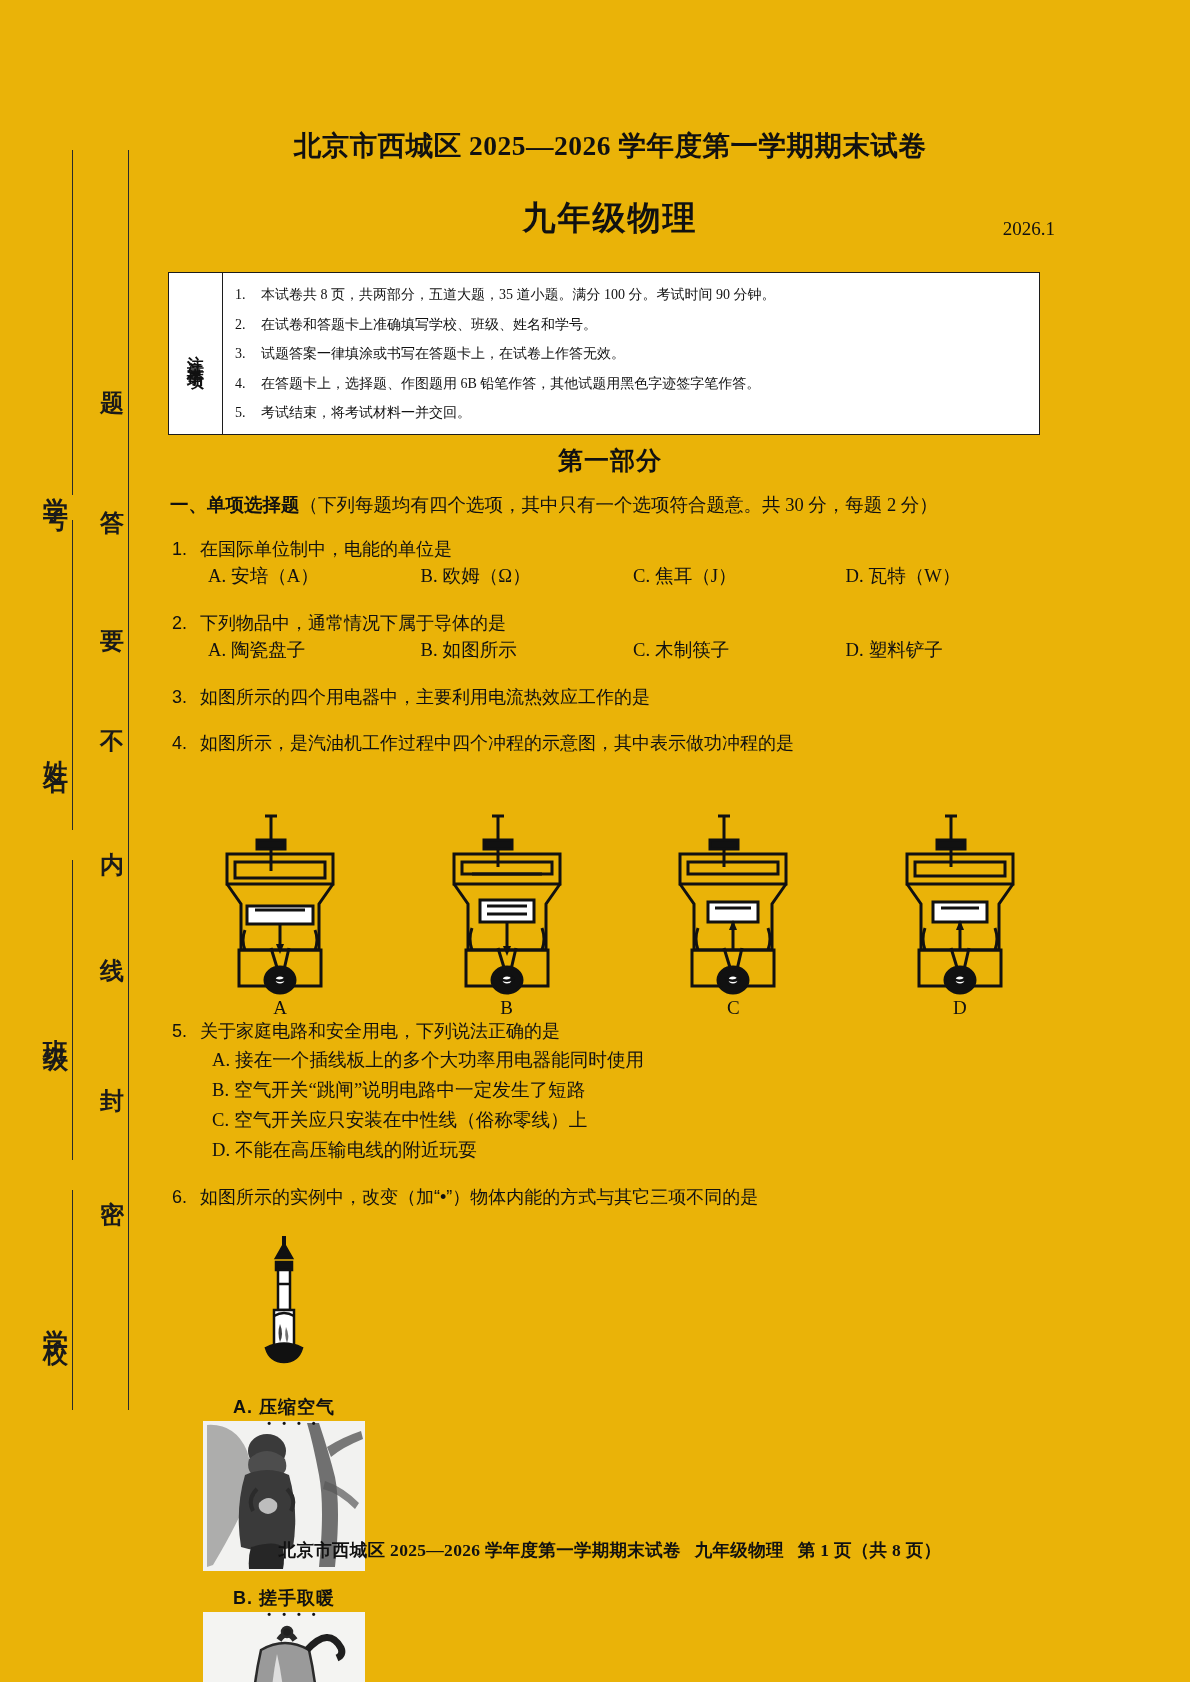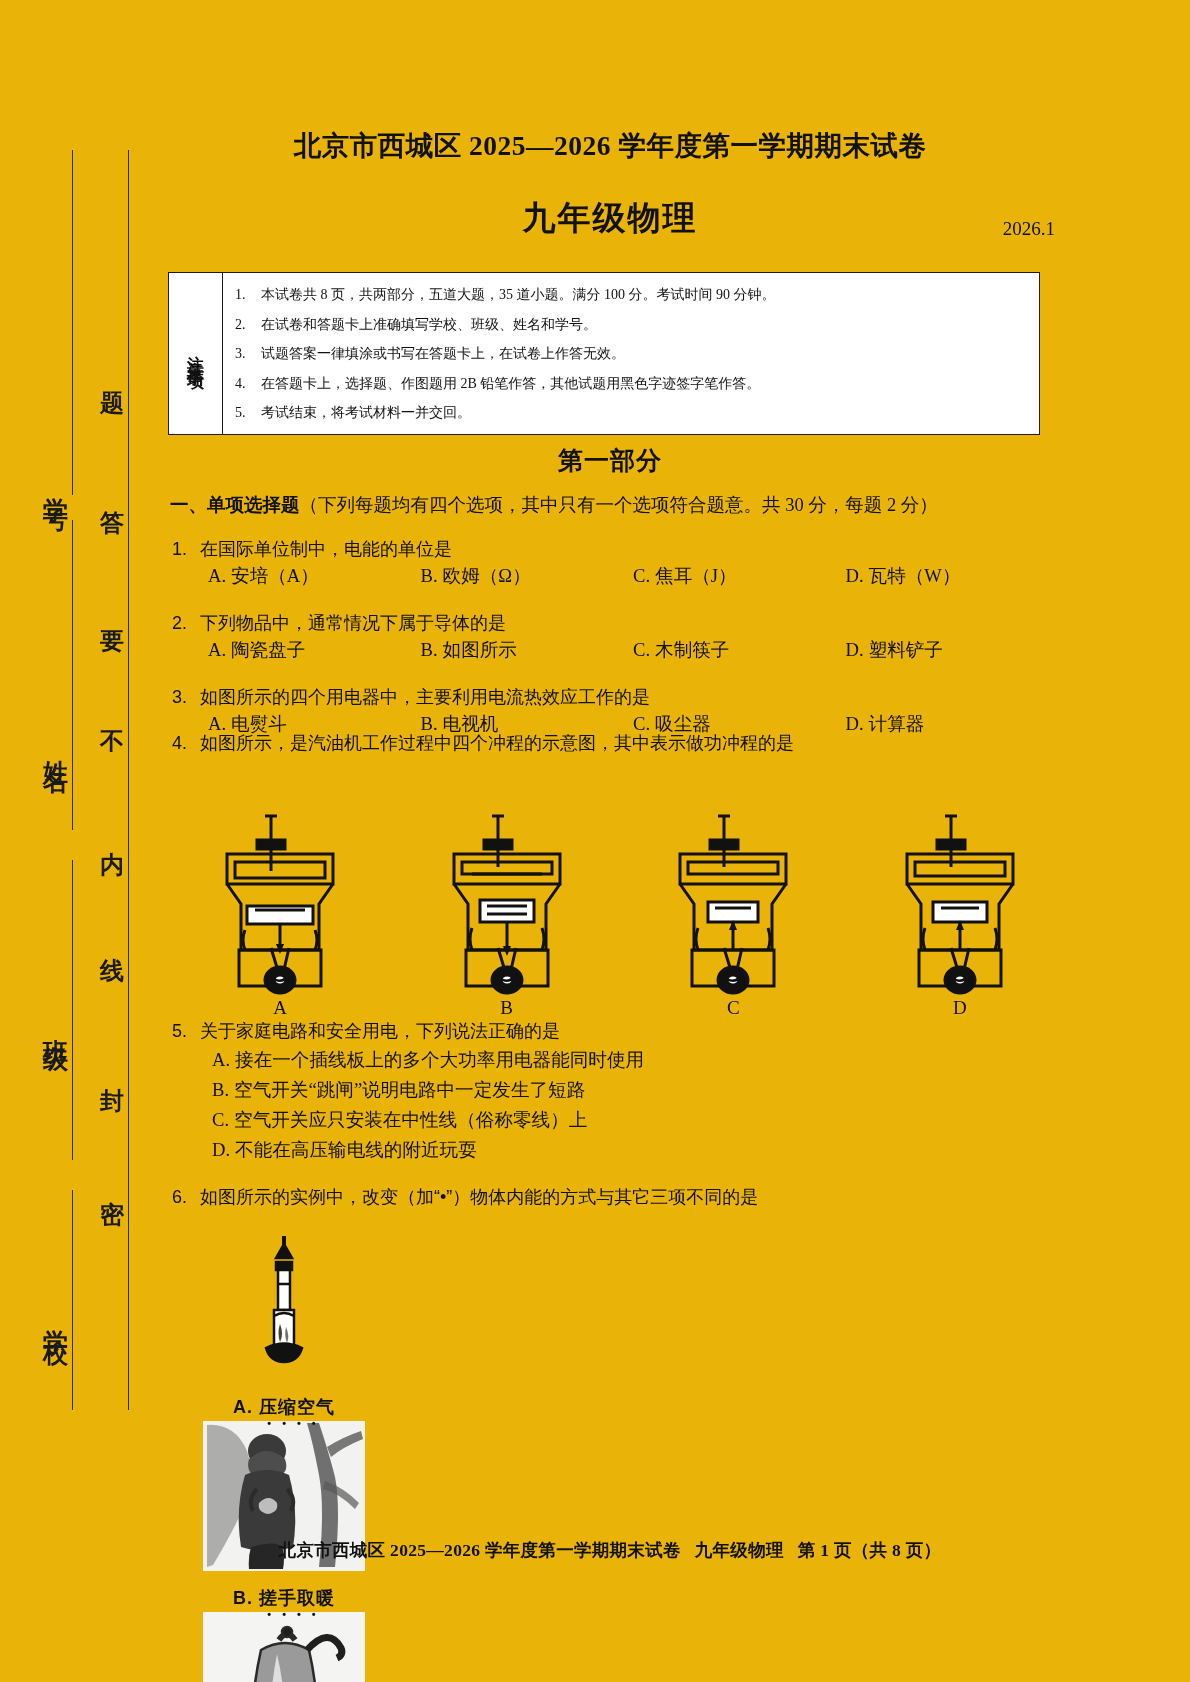--- a/index.html
+++ b/index.html
@@ -305,21 +305,21 @@
       <div class="notice-item">
         <span class="num">1.</span><span>本试卷共 8 页，共两部分，五道大题，35 道小题。满分 100 分。考试时间 90 分钟。</span>
       </div>
       <div class="notice-item">
         <span class="num">2.</span><span>在试卷和答题卡上准确填写学校、班级、姓名和学号。</span>
       </div>
       <div class="notice-item">
         <span class="num">3.</span><span>试题答案一律填涂或书写在答题卡上，在试卷上作答无效。</span>
       </div>
       <div class="notice-item">
-        <span class="num">4.</span><span>在答题卡上，选择题、作图题用 2B 铅笔作答，其他试题用黑色字迹签字笔作答。</span>
+        <span class="num">4.</span><span>在答题卡上，选择题、作图题用 6B 铅笔作答，其他试题用黑色字迹签字笔作答。</span>
       </div>
       <div class="notice-item">
         <span class="num">5.</span><span>考试结束，将考试材料一并交回。</span>
       </div>
     </div>
   </div>
 
   <div class="part-heading">第一部分</div>
 
   <div class="section-heading">
@@ -346,26 +346,20 @@
       <div class="opt"><span class="lab">A.</span><span>陶瓷盘子</span></div>
       <div class="opt"><span class="lab">B.</span><span>如图所示</span></div>
       <div class="opt"><span class="lab">C.</span><span>木制筷子</span></div>
       <div class="opt"><span class="lab">D.</span><span>塑料铲子</span></div>
     </div>
   </div>
 
   <div class="q" style="top:684px;">
     <div class="q-stem">
       <span class="qnum">3.</span><span>如图所示的四个用电器中，主要利用电流热效应工作的是</span>
-    </div>
-    <div class="opt-row cols4">
-      <div class="opt"><span class="lab">A.</span><span>电熨斗</span></div>
-      <div class="opt"><span class="lab">B.</span><span>电视机</span></div>
-      <div class="opt"><span class="lab">C.</span><span>吸尘器</span></div>
-      <div class="opt"><span class="lab">D.</span><span>计算器</span></div>
     </div>
   </div>
 
   <div class="q" style="top:730px;">
     <div class="q-stem">
       <span class="qnum">4.</span><span>如图所示，是汽油机工作过程中四个冲程的示意图，其中表示做功冲程的是</span>
     </div>
   </div>
 
   <div class="fig-row" style="top:810px;">

